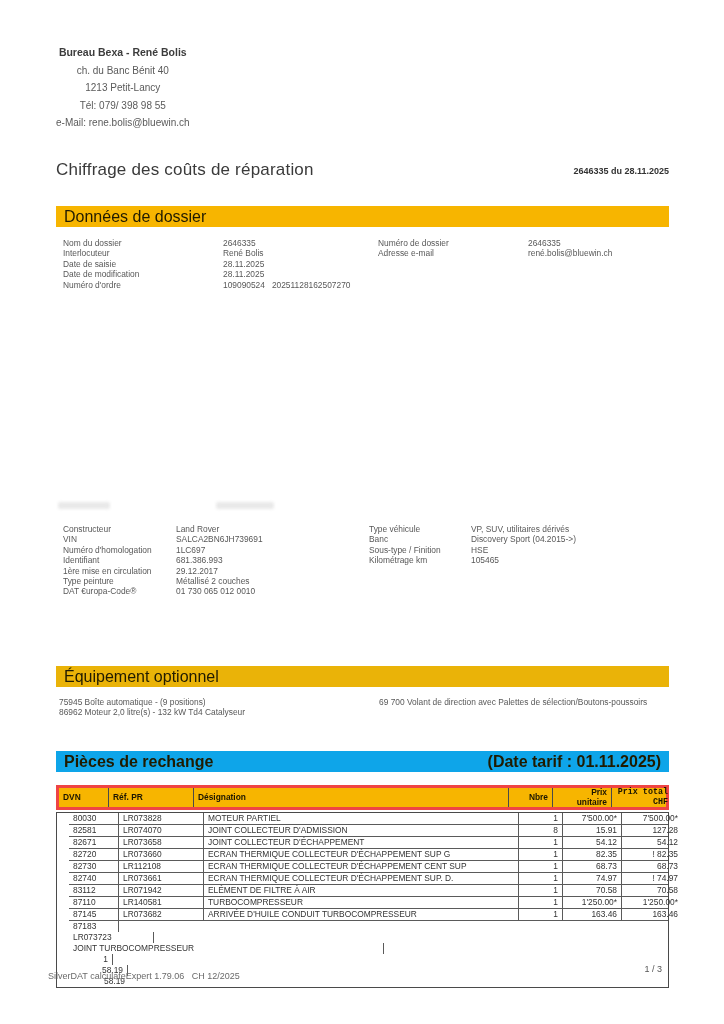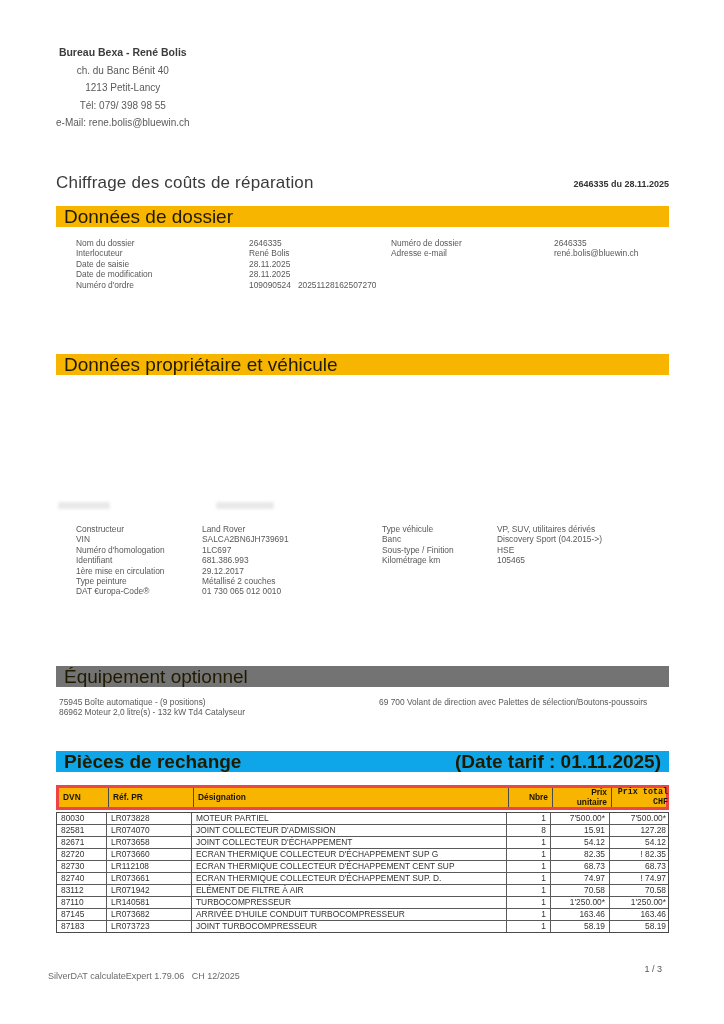--- a/index.html
+++ b/index.html
@@ -5,39 +5,39 @@
   html,body{margin:0;padding:0;background:#ffffff;}
   body{font-family:"Liberation Sans", sans-serif; -webkit-font-smoothing:antialiased;}
   .page{position:relative;width:724px;height:1024px;background:#ffffff;overflow:hidden;}
 
   
   .sender{position:absolute;left:56px;top:44px;text-align:center;}
   .sender-name{font-size:10.5px;font-weight:bold;color:#3c3c3c;line-height:17.5px;}
   .sender-line{font-size:10px;color:#5a5a5a;line-height:17.5px;}
 
   
-  .title-row{position:absolute;left:56px;top:173px;width:613px;display:flex;justify-content:space-between;align-items:flex-start;gap:7px;}
+  .title-row{position:absolute;left:56px;top:160px;width:613px;display:flex;justify-content:space-between;align-items:flex-start;gap:7px;}
   .doc-title{font-size:17px;font-weight:normal;color:#3a3a3a;margin:0;letter-spacing:.2px;}
   .doc-ref{font-size:9px;font-weight:bold;color:#333333;margin-top:6px;white-space:pre;}
 
   
   .bar{position:absolute;left:56px;width:613px;height:21px;background:#F7B500;color:#201b00;
-       font-size:19px;line-height:21px;padding:0 8px;box-sizing:border-box;display:flex;justify-content:space-between;text-align:center;}
+       font-size:16px;line-height:21px;padding:0 8px;box-sizing:border-box;display:flex;justify-content:space-between;text-align:center;}
   .bar-dossier{top:206px;}
   .bar-vehicule{top:354px;}
   .bar-equip{top:666px;}
   .bar-pieces{top:751px;}
 
   
   .fields{position:absolute;left:56px;width:613px;font-size:8.4px;color:#585858;}
   .fields-dossier{top:238px;}
   .fields-vehicule{top:524px;}
   .fcol{position:absolute;top:0;}
   .frow{display:flex;align-items:flex-start;}
-  .flabel,.fvalue{line-height:10.4px;white-space:pre-wrap;margin-left:13px;}
+  .flabel,.fvalue{line-height:10.4px;white-space:pre-wrap;}
   .fvalue{white-space:pre;}
   .dossier-left{left:7px;width:310px;}   .dossier-left .flabel{width:160px;flex:none;}
   .dossier-right{left:322px;width:290px;}.dossier-right .flabel{width:150px;flex:none;}
   .veh-left{left:7px;width:300px;}       .veh-left .flabel{width:90px;margin-right:23px;flex:none;}
   .veh-right{left:313px;width:300px;}    .veh-right .flabel{width:102px;flex:none;}
 
   
   .redacted{position:absolute;top:502px;height:7px;background:#e9e9e9;filter:blur(1.5px);border-radius:2px;}
   .redacted-1{left:58px;width:52px;}
   .redacted-2{left:216px;width:58px;}
@@ -48,23 +48,23 @@
   .eq-left{left:3px;width:300px;}
   .eq-right{left:323px;width:292px;}
   .eq-line{line-height:10.2px;}
 
   
   .parts{position:absolute;left:56px;top:785px;width:613px;font-size:8.4px;color:#333333;}
   .thead{display:flex;border:3px solid #ef4444;background:#F7B500;box-sizing:border-box;height:25px;margin-bottom:2px;}
   .th{display:flex;align-items:center;font-weight:bold;color:#1c1600;padding:0 4px;box-sizing:border-box;
       border-right:1px solid #4a4a4a;white-space:pre-line;line-height:9.5px;}
   .th:last-child{border-right:none;font-family:Liberation Mono, monospace;}
-  .tbody{border:1px solid #4a4a4a;box-sizing:border-box;background:#fff;}
+  .tbody{border:1px solid #4a4a4a;box-sizing:border-box;background:#fff;padding-left:12px;}
   .tr{display:flex;border-bottom:1px solid #5a5a5a;}
-  .tr:last-child{border-bottom:none;}
+  .tr:last-child{border-bottom:none;flex-direction:column;}
   .td{height:11px;line-height:11px;padding:0 4px;box-sizing:border-box;border-right:1px solid #5a5a5a;
       white-space:nowrap;overflow:hidden;}
   .td:last-child{border-right:none;}
   .c0{width:50px;flex:none;}
   .c1{width:85px;flex:none;}
   .c2{width:315px;flex:none;}
   .c3{width:44px;flex:none;justify-content:flex-end;text-align:right;}
   .c4{width:59px;flex:none;justify-content:flex-end;text-align:right;}
   .c5{width:60px;flex:none;justify-content:flex-end;text-align:right;}
 
@@ -123,23 +123,20 @@
           <div class="flabel">Numéro de dossier</div>
           <div class="fvalue">2646335</div>
         </div>
         <div class="frow">
           <div class="flabel">Adresse e-mail</div>
           <div class="fvalue">rené.bolis@bluewin.ch</div>
         </div>
       </div>
   </div>
 
-  <div class="bar bar-vehicule" style="background: rgb(247, 181, 0);">
-    <span>Données propriétaire et véhicule</span>
-  </div>
   <div class="redacted redacted-1"></div>
   <div class="redacted redacted-2"></div>
   <div class="fields fields-vehicule">
     <div class="fcol veh-left">
         <div class="frow">
           <div class="flabel">Constructeur</div>
           <div class="fvalue">Land Rover</div>
         </div>
         <div class="frow">
           <div class="flabel">VIN</div>
@@ -179,21 +176,21 @@
           <div class="flabel">Sous-type / Finition</div>
           <div class="fvalue">HSE</div>
         </div>
         <div class="frow">
           <div class="flabel">Kilométrage km</div>
           <div class="fvalue">105465</div>
         </div>
       </div>
   </div>
 
-  <div class="bar bar-equip" style="background: #737373;">
+  <div class="bar bar-equip" style="background: #eab308;">
     <span>Équipement optionnel</span>
   </div>
   <div class="equip">
     <div class="eq-col eq-left">
         <div class="eq-line">75945 Boîte automatique - (9 positions)</div>
         <div class="eq-line">86962 Moteur 2,0 litre(s) - 132 kW Td4 Catalyseur</div>
       </div>
     <div class="eq-col eq-right">
         <div class="eq-line">69 700 Volant de direction avec Palettes de sélection/Boutons-poussoirs</div>
       </div>

